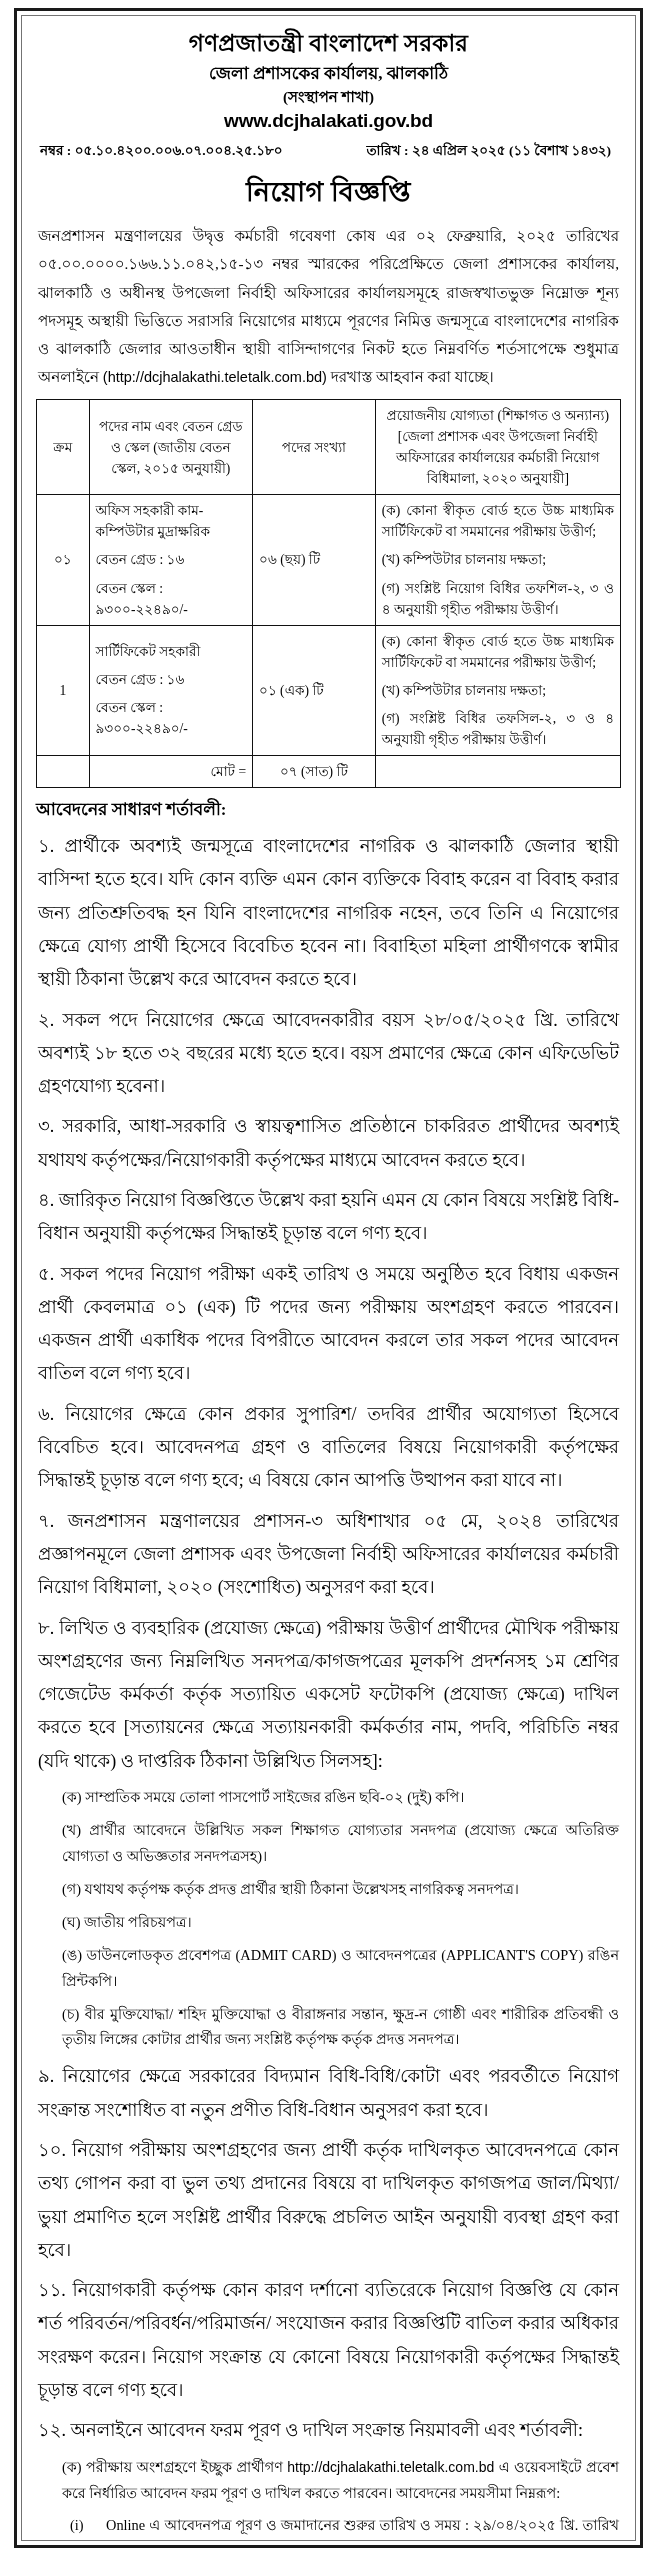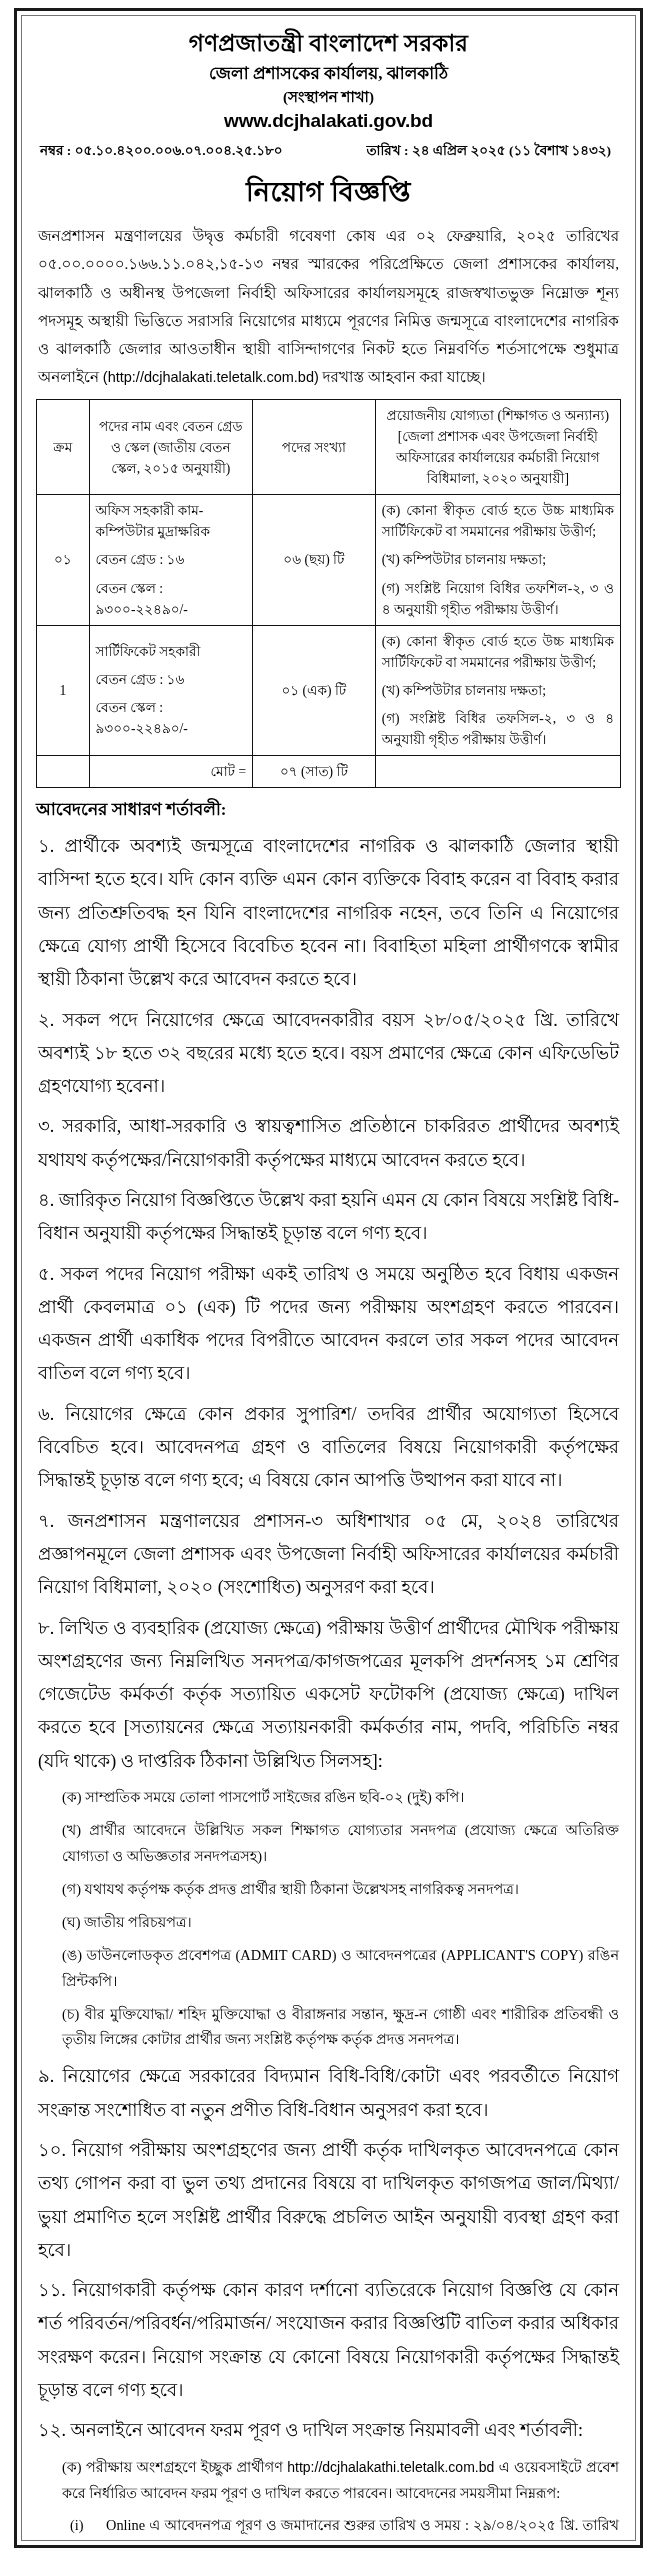--- a/index.html
+++ b/index.html
@@ -121,21 +121,21 @@
     text-align: center;
     font-weight: normal;
   }
   col.c-sl    { width: 9%;  }
   col.c-post  { width: 28%; }
   col.c-count { width: 21%; }
   col.c-qual  { width: 42%; }
 
   .th-center { text-align: center; }
   .td-sl { text-align: center; vertical-align: middle; font-size: 14px; }
-  .td-count { text-align: center; vertical-align: middle; font-size: 14px; }
+  .td-count { text-align: left; vertical-align: middle; font-size: 14px; }
   .td-post { vertical-align: top; }
   .td-post div { margin-bottom: 7px; }
   .td-post div:last-child { margin-bottom: 0; }
   .td-qual { vertical-align: top; text-align: justify; }
   .td-qual div { margin-bottom: 7px; }
   .td-qual div:last-child { margin-bottom: 0; }
   .total-label { text-align: right; font-size: 14px; font-weight: normal; }
   .total-value { text-align: center; font-size: 14px; }
 
   
@@ -200,21 +200,21 @@
 
     <div class="memo-row">
       <span class="memo-no">নম্বর : ০৫.১০.৪২০০.০০৬.০৭.০০৪.২৫.১৮০</span>
       <span class="memo-date">তারিখ : ২৪ এপ্রিল ২০২৫ (১১ বৈশাখ ১৪৩২)</span>
     </div>
 
     <div class="notice-title">নিয়োগ বিজ্ঞপ্তি</div>
 
     <div class="intro">
       <span>জনপ্রশাসন মন্ত্রণালয়ের উদ্বৃত্ত কর্মচারী গবেষণা কোষ এর ০২ ফেব্রুয়ারি, ২০২৫ তারিখের ০৫.০০.০০০০.১৬৬.১১.০৪২,১৫-১৩ নম্বর স্মারকের পরিপ্রেক্ষিতে জেলা প্রশাসকের কার্যালয়, ঝালকাঠি ও অধীনস্থ উপজেলা নির্বাহী অফিসারের কার্যালয়সমূহে রাজস্বখাতভুক্ত নিম্নোক্ত শূন্য পদসমূহ অস্থায়ী ভিত্তিতে সরাসরি নিয়োগের মাধ্যমে পূরণের নিমিত্ত জন্মসূত্রে বাংলাদেশের নাগরিক ও ঝালকাঠি জেলার আওতাধীন স্থায়ী বাসিন্দাগণের নিকট হতে নিম্নবর্ণিত শর্তসাপেক্ষে শুধুমাত্র অনলাইনে</span>
-      <span class="mono-url">(http://dcjhalakati.teletalk.com.bd)</span>
+      <span class="mono-url">(http://dcjhalakathi.teletalk.com.bd)</span>
       <span>দরখাস্ত আহবান করা যাচ্ছে।</span>
     </div>
 
     <table class="posts">
       <colgroup>
         <col class="c-sl">
           <col class="c-post">
           <col class="c-count">
           <col class="c-qual">
       </colgroup>

